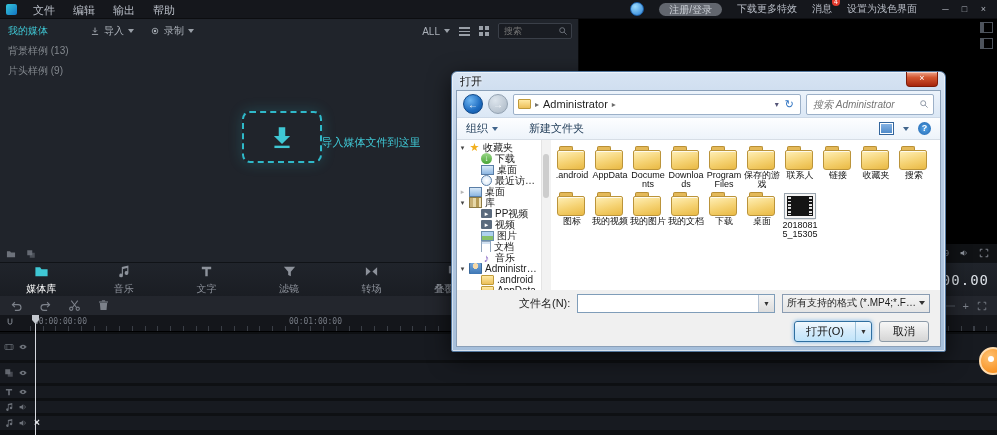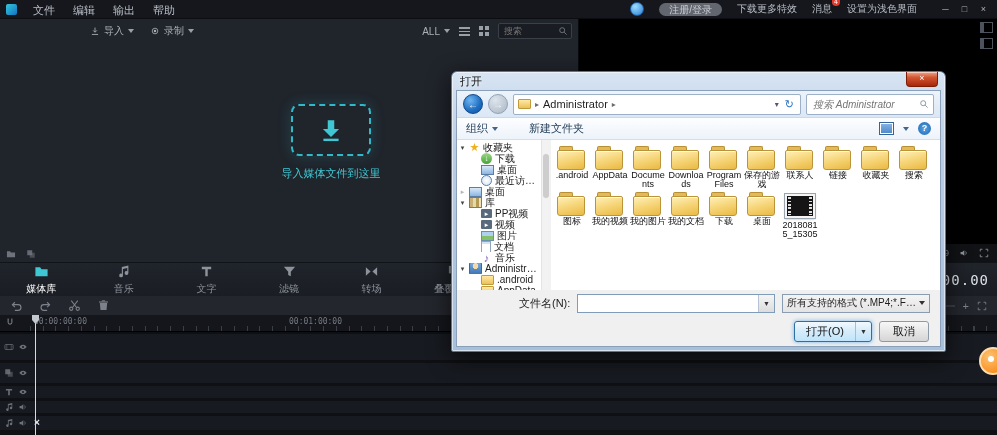--- a/index.html
+++ b/index.html
@@ -36,21 +36,21 @@
     align-items:center;gap:16px;font-size:10px;color:#aab0b8}
   .tb-btn{display:flex;align-items:center;gap:4px;color:#aab0b8}
   .topbar-right{margin-left:auto;display:flex;align-items:center;gap:9px}
   .ic-list{width:11px;height:9px;background:repeating-linear-gradient(180deg,#9aa0a8 0 1.5px,transparent 1.5px 3.6px)}
   .ic-grid{width:4px;height:4px;background:#9aa0a8;box-shadow:6px 0 #9aa0a8,0 6px #9aa0a8,6px 6px #9aa0a8;margin-right:6px;margin-bottom:6px}
   .search-mini{width:66px;height:14px;border:1px solid #3a3f48;border-radius:2px;background:#191c22;
     display:flex;align-items:center;padding:0 3px;color:#6f747d}
   .search-mini input{flex:1;min-width:0;background:transparent;border:none;outline:none;
     color:#8b9099;font-size:9px;font-family:inherit}
   .dropzone{position:absolute;left:90px;right:6px;top:26px;bottom:22px;display:flex;
-    flex-direction:column;align-items:center;justify-content:center}
+    align-items:center;justify-content:center}
   .drop-box{width:76px;height:48px;border:2px dashed #2fb9c9;border-radius:8px;display:flex;
     align-items:center;justify-content:center;margin-bottom:10px;box-shadow:0 0 14px rgba(47,185,201,.22)}
   .drop-box .i{width:26px;height:26px}
   .drop-text{color:#3fc7d4;font-size:11px}
   .panel-footer{position:absolute;bottom:3px;left:6px;display:flex;gap:10px;color:#6d727b}
 
   
   .preview-panel{position:absolute;top:18px;left:578px;right:0;height:244px;background:#000;border-left:1px solid #0a0b0d}
   .layout-toggles{position:absolute;top:4px;right:4px;display:flex;flex-direction:column;gap:5px}
   .lt{width:11px;height:9px;border:1px solid #4d535c;background:linear-gradient(90deg,#4d535c 30%,transparent 30%)}
@@ -216,20 +216,25 @@
     <span class="mb-link">设置为浅色界面</span>
     <div class="win-btns">
       <span class="win-btn">─</span>
       <span class="win-btn">□</span>
       <span class="win-btn">×</span>
     </div>
   </div>
 </div>
 
 <div class="media-panel">
+  <div class="side-tabs">
+      <div class="side-tab active">我的媒体</div>
+      <div class="side-tab">背景样例 (13)</div>
+      <div class="side-tab">片头样例 (9)</div>
+    </div>
   <div class="panel-topbar">
     <div class="tb-btn">
       <span class="i sm" id="ic-import">
           <svg viewBox="0 0 16 16" fill="none" stroke="currentColor" stroke-width="1.4">
             <path d="M8 2.5v7M5 7l3 3 3-3M3 13.5h10"></path>
           </svg>
         </span>
       <span>导入</span>
       <span class="caret"></span>
     </div>

